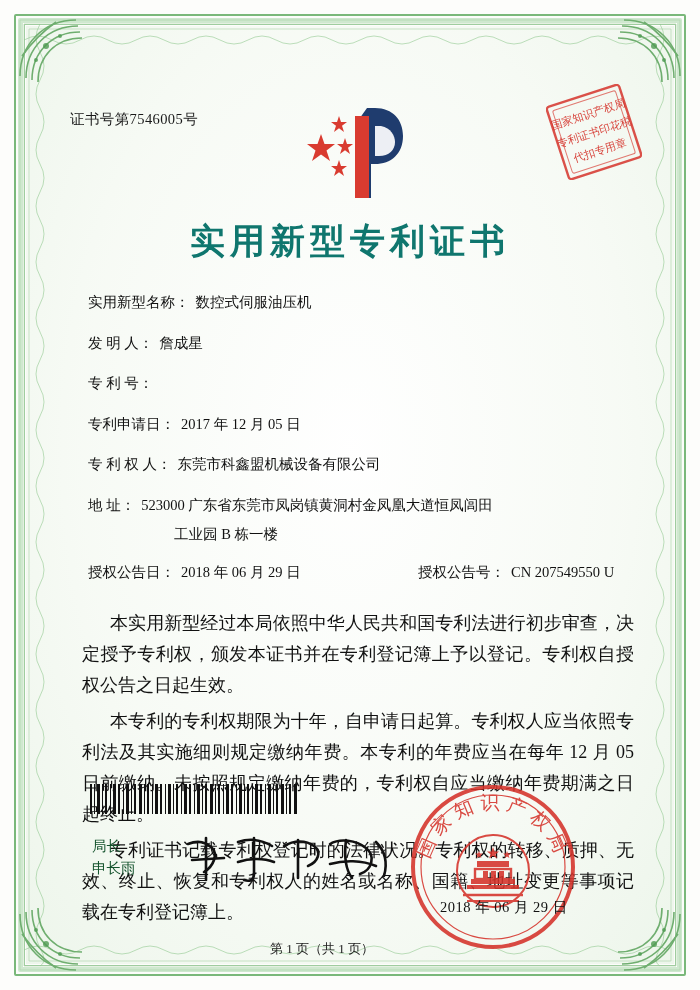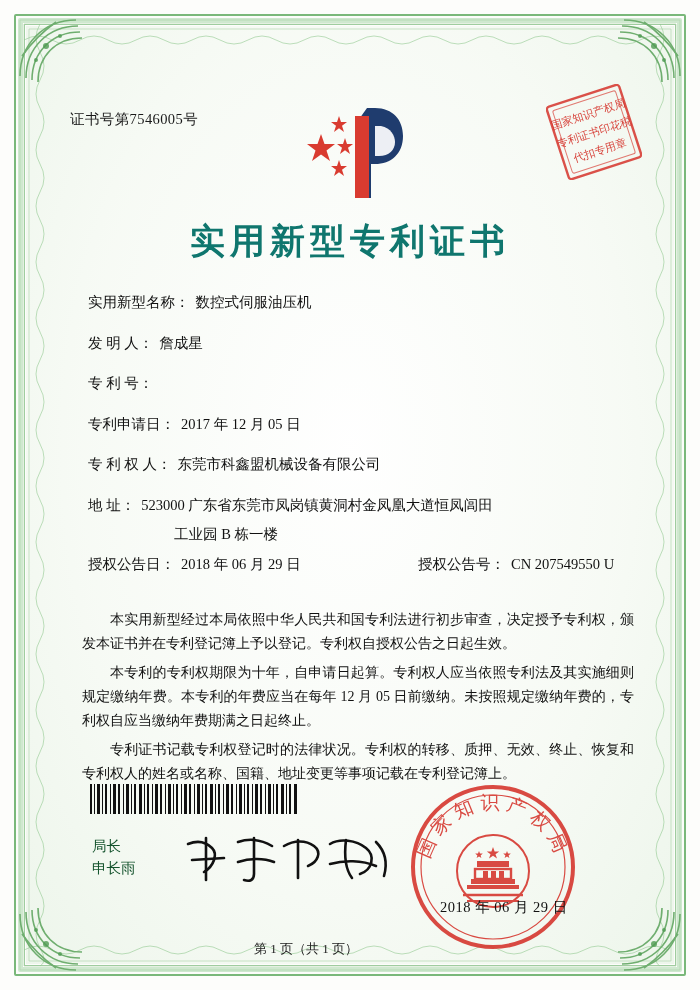--- a/index.html
+++ b/index.html
@@ -141,29 +141,29 @@
     align-items: baseline;
   }
   .col-right {
     flex: 1 1 auto;
     display: flex;
     align-items: baseline;
   }
   .addr-cont {
     padding-left: 86px;
     margin-top: -10px;
-    margin-bottom: 10px;
+    margin-bottom: 18px;
   }
 
   
   .paragraphs {
     position: absolute;
     left: 42px; top: 568px;
     width: 552px;
-    font-size: 14px;
+    font-size: 18px;
     line-height: 1.72;
     color: #111;
     text-align: justify;
   }
   .paragraphs p {
     margin: 0 0 5px 0;
     text-indent: 28px;
   }
 
   
@@ -201,20 +201,21 @@
     letter-spacing: 0.5px;
   }
 
   .page-footer {
     position: absolute;
     left: 0; top: 900px;
     width: 532px;
     text-align: center;
     font-size: 13px;
     color: #222;
+    padding-left: 16px;
   }
 
   .nowrap { white-space: nowrap; }
 </style>
 </head>
 <body>
 
 <div class="page">
 
   <div class="border-band"></div>

